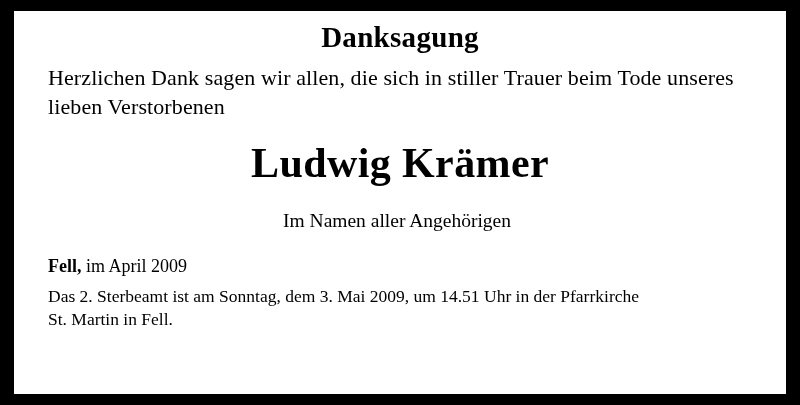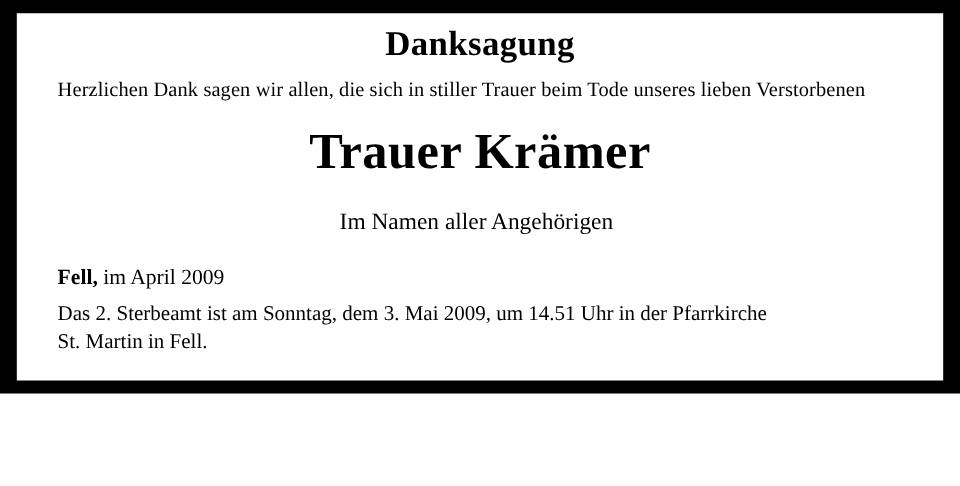--- a/index.html
+++ b/index.html
@@ -11,39 +11,39 @@
     width: 800px;
     height: 405px;
     overflow: hidden;
     font-family: "Liberation Serif", serif;
     color: #000000;
   }
   .notice {
     position: relative;
     box-sizing: border-box;
     width: 800px;
-    height: 328px;
+    height: 405px;
     background: #ffffff;
     border-top: 11px solid #000000;
     border-bottom: 11px solid #000000;
     border-left: 14px solid #000000;
     border-right: 14px solid #000000;
     padding: 6px 32px 0 32px;
   }
   .title {
     text-align: center;
     font-weight: bold;
     font-size: 29px;
     letter-spacing: 0.3px;
     line-height: 1.15;
     margin-top: 4px;
     margin-bottom: 10px;
   }
   .intro {
-    font-size: 17px;
+    font-size: 22px;
     line-height: 1.30;
     letter-spacing: 0.1px;
     margin: 0 0 2px 2px;
     text-align: left;
   }
   .deceased-name {
     text-align: center;
     font-weight: bold;
     font-size: 42px;
     line-height: 1.1;
@@ -90,21 +90,21 @@
 </style>
 </head>
 <body>
 
 <div class="notice">
 
   <div class="title">Danksagung</div>
 
   <p class="intro">Herzlichen Dank sagen wir allen, die sich in stiller Trauer beim Tode unseres lieben Verstorbenen</p>
 
-  <div class="deceased-name">Trauer Krämer</div>
+  <div class="deceased-name">Ludwig Krämer</div>
 
   <p class="body-text">
   </p>
 
 
   <p class="on-behalf">Im Namen aller Angehörigen</p>
 
   <p class="place-date">
     <span class="place">Fell,</span>
     <span>im April 2009</span>

